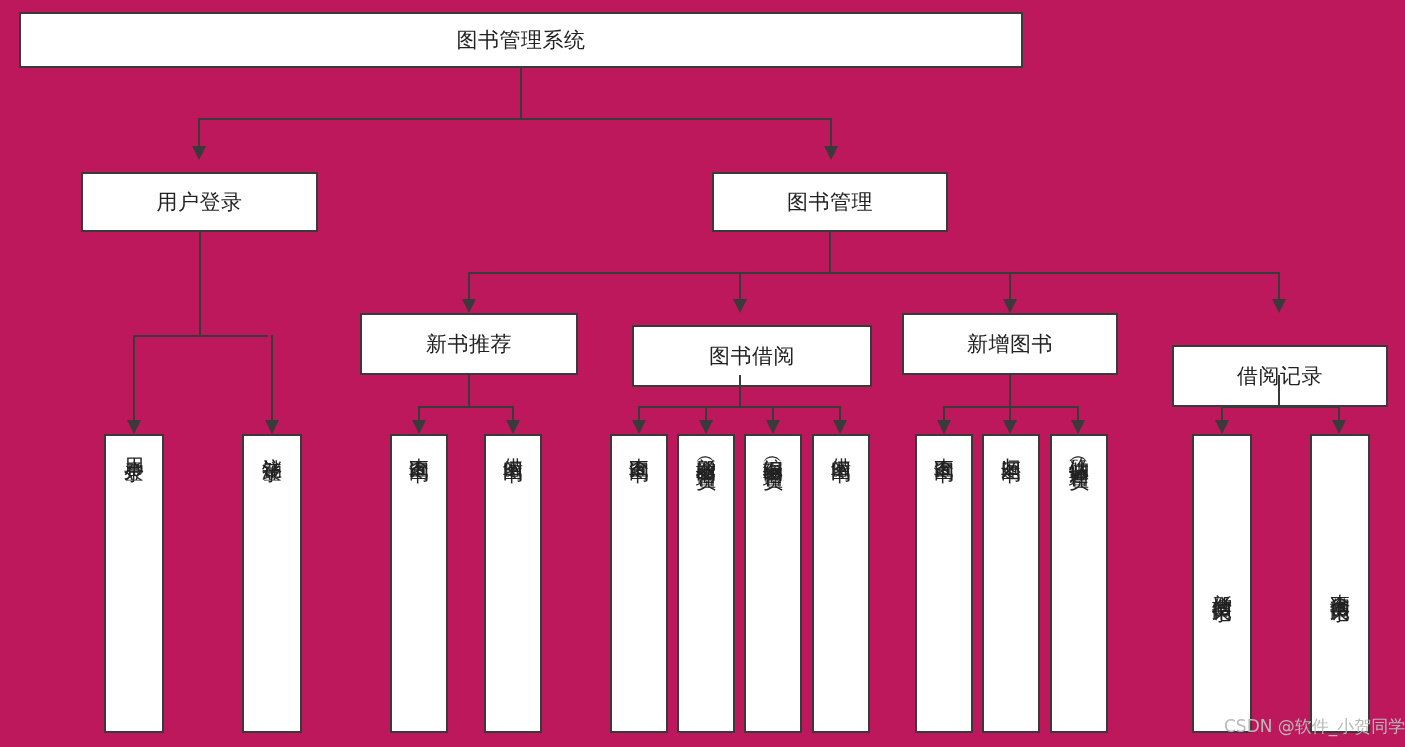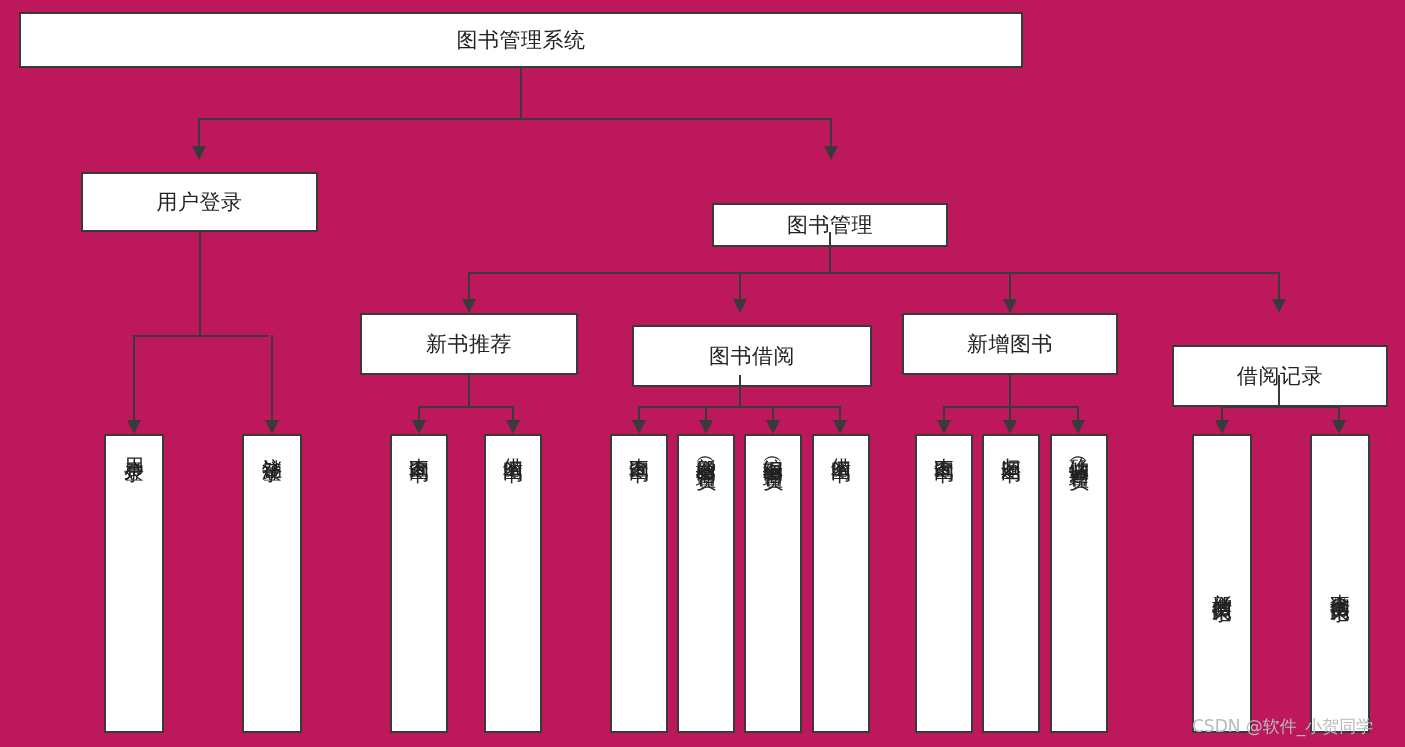--- a/index.html
+++ b/index.html
@@ -87,21 +87,21 @@
 
   <div class="conn vline" style="left:198px; top:118px; width:2px; height:28px;"></div>
   <div class="arrow" style="left:192px; top:146px;"></div>
   <div class="conn vline" style="left:830px; top:118px; width:2px; height:28px;"></div>
   <div class="arrow" style="left:824px; top:146px;"></div>
 
   <div class="node" style="left:81px; top:172px; width:237px; height:60px;">
     <span class="node-label">用户登录</span>
   </div>
 
-  <div class="node" style="left:712px; top:172px; width:236px; height:44px;margin-top:31px;">
+  <div class="node" style="left:712px; top:172px; width:236px; height:60px;">
     <span class="node-label">图书管理</span>
   </div>
 
   <div class="conn vline" style="left:199px; top:232px; width:2px; height:103px;"></div>
   <div class="conn hline" style="left:133px; top:335px; width:135px; height:2px;"></div>
   <div class="conn vline" style="left:133px; top:335px; width:2px; height:85px;"></div>
   <div class="arrow" style="left:127px; top:420px;"></div>
   <div class="conn vline" style="left:271px; top:335px; width:2px; height:85px;"></div>
   <div class="arrow" style="left:265px; top:420px;"></div>
 
@@ -201,15 +201,15 @@
   <div class="conn vline" style="left:1338px; top:406px; width:2px; height:14px;"></div>
   <div class="arrow" style="left:1332px; top:420px;"></div>
 
   <div class="node leaf centered" style="left:1192px; top:434px; width:60px; height:299px;">
     <span class="node-label">新增借阅记录</span>
   </div>
   <div class="node leaf centered" style="left:1310px; top:434px; width:60px; height:299px;">
     <span class="node-label">查询借阅记录</span>
   </div>
 
-  <div class="watermark" style="left:1192px; top:715px;">CSDN @软件_小贺同学</div>
+  <div class="watermark" style="left:1192px; top:715px;padding-left:32px;">CSDN @软件_小贺同学</div>
 
 </div>
 
 </body></html>

